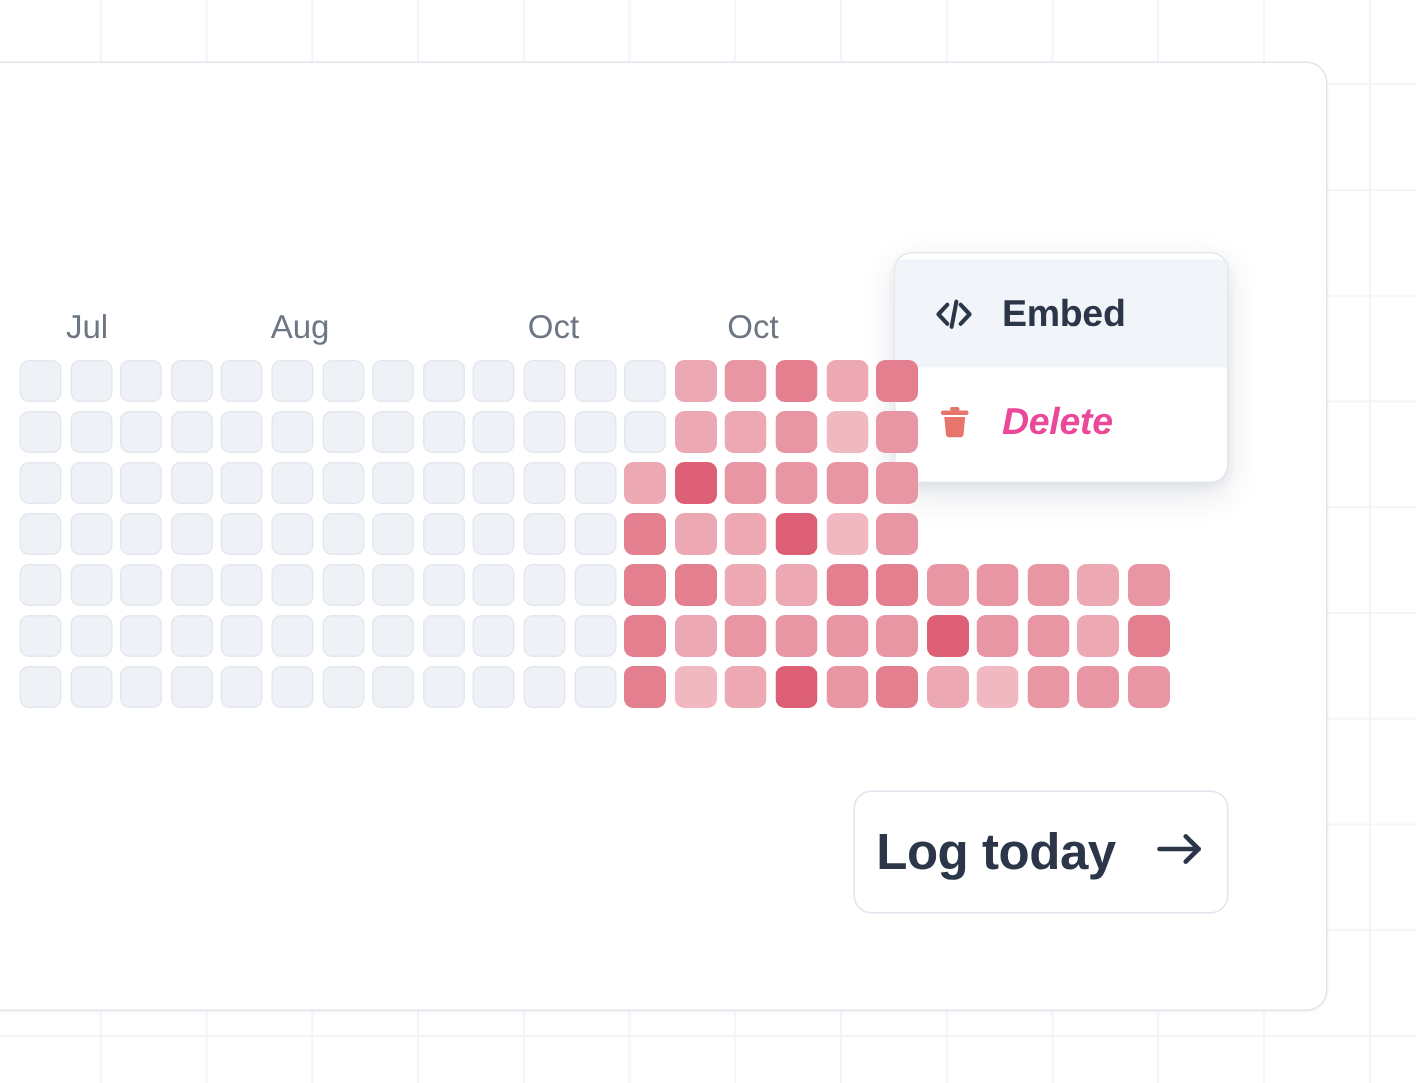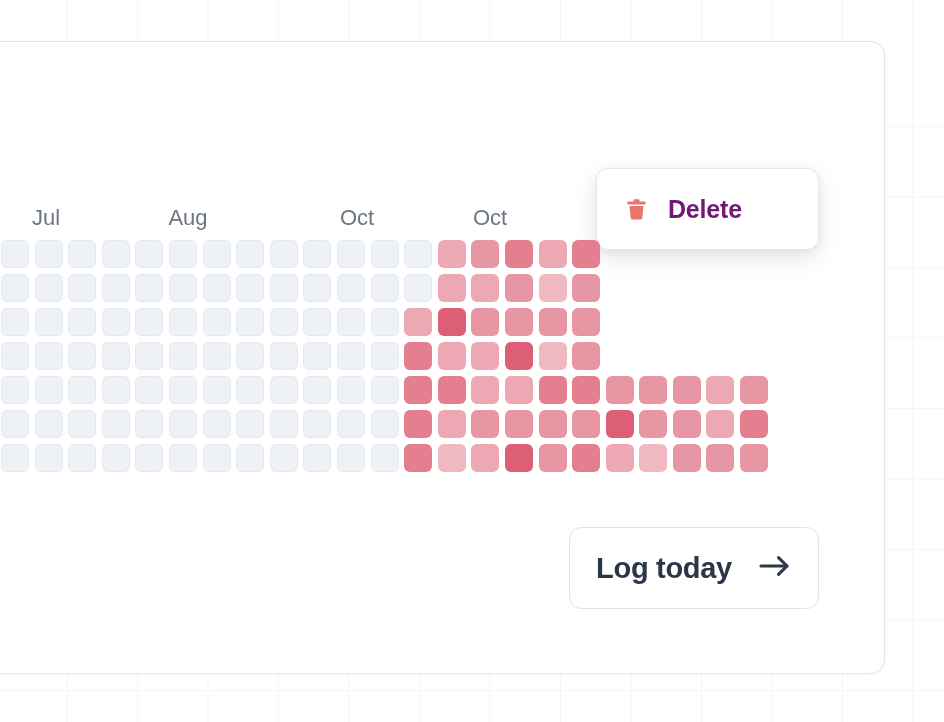--- a/index.html
+++ b/index.html
@@ -100,26 +100,26 @@
     align-items: center;
     justify-content: center;
     flex: none;
   }
   .menu-label {
     font-size: 25px;
     font-weight: 700;
     color: #2b3648;
     letter-spacing: -.2px;
   }
-  .menu-item.is-danger .menu-label { color: #701a75; }
+  .menu-item.is-danger .menu-label { color: #ec4899; font-style: italic; }
 
   
   #heatmap {
     position: absolute;
-    left: 0px;
+    left: 12px;
     top: 205px;
     width: 772px;
     text-decoration: underline;
   }
   #month-row {
     position: relative;
     height: 33px;
   }
   .month-label {
     position: absolute;
@@ -159,37 +159,47 @@
     border: 1px solid #dfe5ec;
     border-radius: 12px;
     background: #ffffff;
     display: flex;
     align-items: center;
     justify-content: center;
     gap: 26px;
     cursor: pointer;
   }
   #log-today .label {
-    font-size: 29px;
+    font-size: 34px;
     font-weight: 600;
     color: #2b3648;
     letter-spacing: -.3px;
   }
 </style>
 </head>
 <body>
 
 <div id="page">
 
   <div id="card"></div>
 
 
   <div id="dropdown">
 
 
+    <div class="menu-item is-active">
+      <span class="menu-icon">
+        <svg width="27" height="27" viewBox="0 0 26 24" aria-hidden="true">
+          <path d="M8.6 5.6 L2.6 12 l6 6.4" fill="none" stroke="#2b3648" stroke-width="2.7" stroke-linecap="round" stroke-linejoin="round"></path>
+          <path d="M17.4 5.6 L23.4 12 l-6 6.4" fill="none" stroke="#2b3648" stroke-width="2.7" stroke-linecap="round" stroke-linejoin="round"></path>
+          <path d="M14.6 3.6 L11.4 20.4" fill="none" stroke="#2b3648" stroke-width="2.7" stroke-linecap="round"></path>
+        </svg>
+      </span>
+      <span class="menu-label">Embed</span>
+    </div>
 
     <div class="menu-item is-danger">
       <span class="menu-icon">
         <svg width="25" height="25" viewBox="0 0 24 24" aria-hidden="true">
           <rect x="3.2" y="4.4" width="17.6" height="2.9" rx="1.2" fill="#e8756c"></rect>
           <rect x="9" y="2.2" width="6" height="2.6" rx="1.1" fill="#e8756c"></rect>
           <path d="M5.3 8.6 h13.4 l-1.1 11.2a2 2 0 0 1-2 1.8 H8.4 a2 2 0 0 1-2-1.8 z" fill="#e8756c"></path>
         </svg>
       </span>
       <span class="menu-label">Delete</span>

